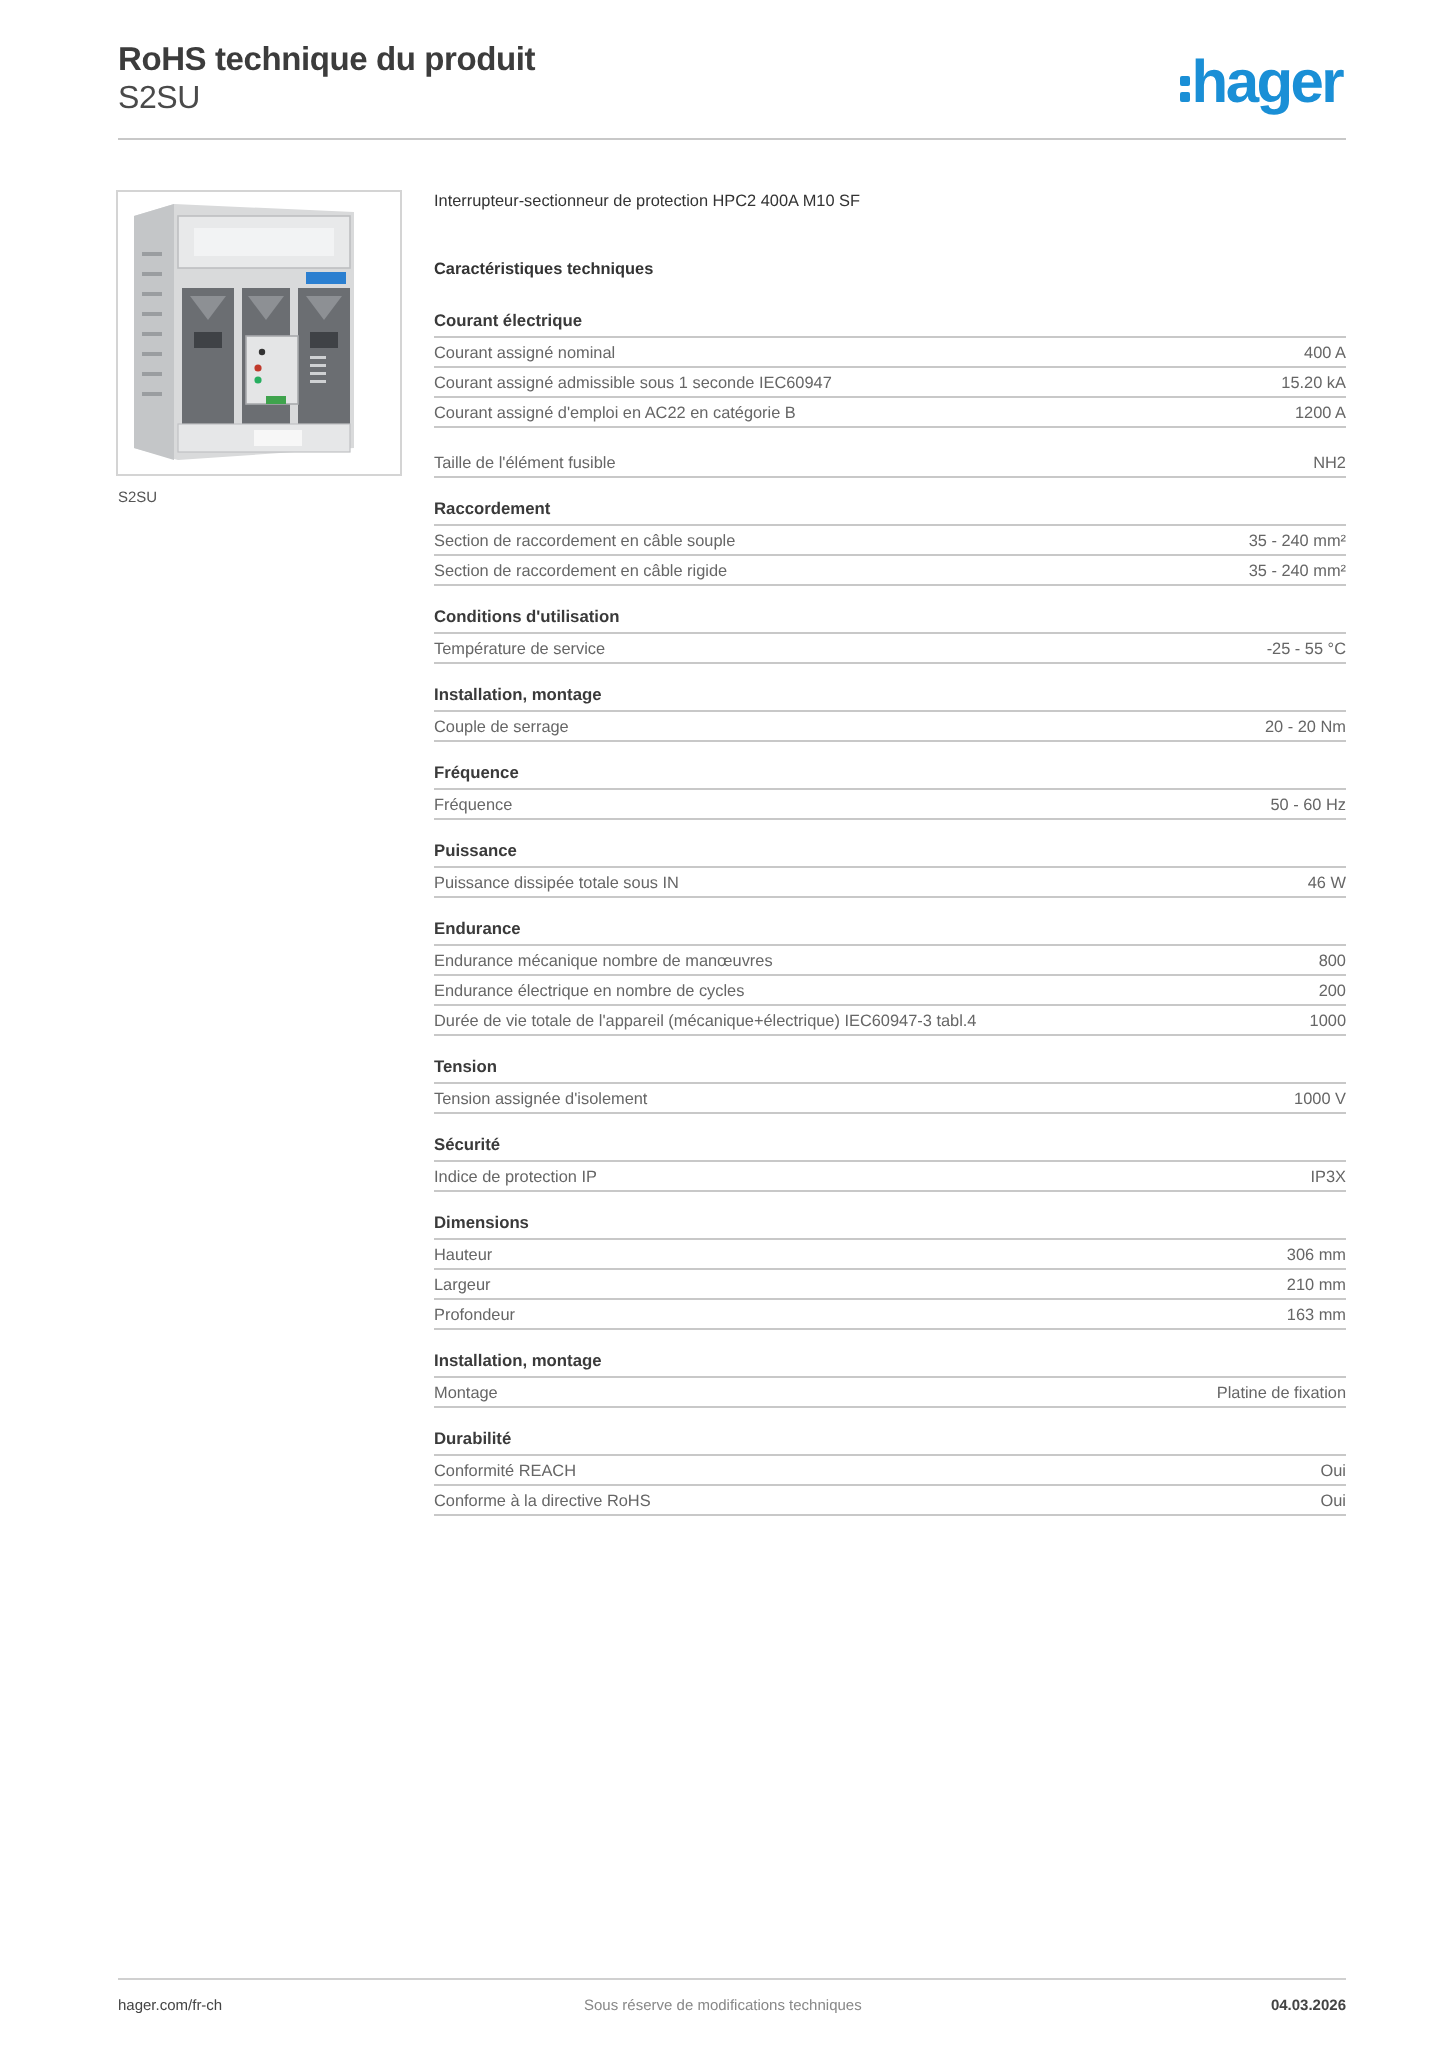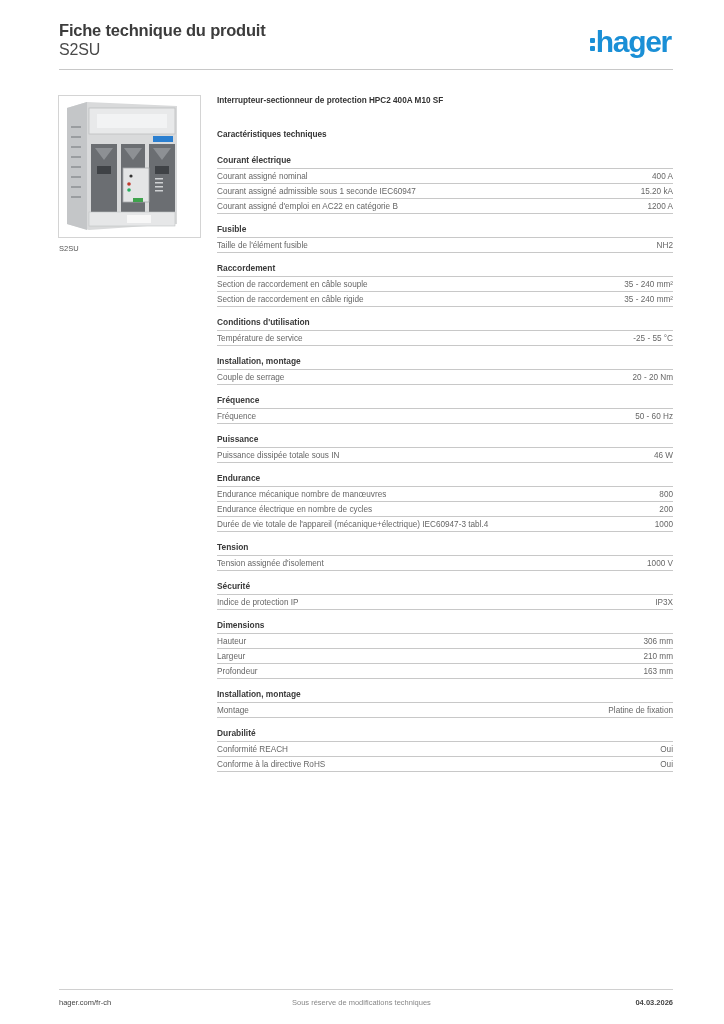--- a/index.html
+++ b/index.html
@@ -19,42 +19,42 @@
   .logo-colon span { width: 5px; height: 5px; background: #1a8fd6; border-radius: 1px; display: block; }
   .logo-text { font-size: 30px; font-weight: bold; color: #1a8fd6; letter-spacing: -1.3px; line-height: 28px; }
   .header-rule { position: absolute; left: 59px; top: 69px; width: 614px; height: 1px; background: #c8c8c8; }
 
   
   .product-frame { position: absolute; left: 58px; top: 95px; width: 143px; height: 143px; border: 1px solid #d4d4d4; background: #fff; overflow: hidden; }
   .product-caption { position: absolute; left: 59px; top: 244px; font-size: 7.5px; color: #555; }
 
   
   .spec { position: absolute; left: 217px; top: 96px; width: 456px; }
-  .product-name { font-size: 8.2px; font-weight: bold; color: #333; line-height: 10px; margin-bottom: 24px; }
+  .product-name { font-size: 8.2px; font-weight: normal; color: #333; line-height: 10px; margin-bottom: 24px; }
   .spec-heading { font-size: 8.2px; font-weight: bold; color: #333; line-height: 10px; margin-bottom: 15px; }
   .group { margin-bottom: 10px; }
   .group-title { font-size: 8.4px; font-weight: bold; color: #3a3a3a; line-height: 11px; padding-bottom: 2px; border-bottom: 1.5px solid #c8c8c8; }
   .row { display: flex; justify-content: space-between; font-size: 8.2px; color: #666; line-height: 13px; height: 15px; padding-top: 1px; border-bottom: 1px solid #c8c8c8; }
   .row .label { white-space: nowrap; }
   .row .value { white-space: nowrap; text-align: right; }
 
   
   .footer-rule { position: absolute; left: 59px; top: 989px; width: 614px; height: 1px; background: #d0d0d0; }
   .footer { position: absolute; left: 59px; top: 998px; width: 614px; font-size: 7.5px; line-height: 10px; }
   .footer-left { position: absolute; left: 0; font-weight: normal; color: #444; }
   .footer-center { position: absolute; left: 233px; color: #888; }
   .footer-right { position: absolute; right: 0; font-weight: bold; color: #444; }
 </style>
 </head>
 <body>
 
 <div class="page">
 
   <div class="header">
-    <div class="doc-title">Fiche technique du produit</div>
+    <div class="doc-title">RoHS technique du produit</div>
     <div class="doc-subtitle">S2SU</div>
     <div class="logo">
       <div class="logo-colon">
           <span></span>
           <span></span>
         </div>
       <span class="logo-text">hager</span>
     </div>
   </div>
   <div class="header-rule"></div>
@@ -123,21 +123,20 @@
           <div class="row">
             <span class="label">Courant assigné admissible sous 1 seconde IEC60947</span>
             <span class="value">15.20 kA</span>
           </div>
           <div class="row">
             <span class="label">Courant assigné d'emploi en AC22 en catégorie B</span>
             <span class="value">1200 A</span>
           </div>
         </div>
         <div class="group">
-          <div class="group-title">Fusible</div>
           <div class="row">
             <span class="label">Taille de l'élément fusible</span>
             <span class="value">NH2</span>
           </div>
         </div>
         <div class="group">
           <div class="group-title">Raccordement</div>
           <div class="row">
             <span class="label">Section de raccordement en câble souple</span>
             <span class="value">35 - 240 mm²</span>

